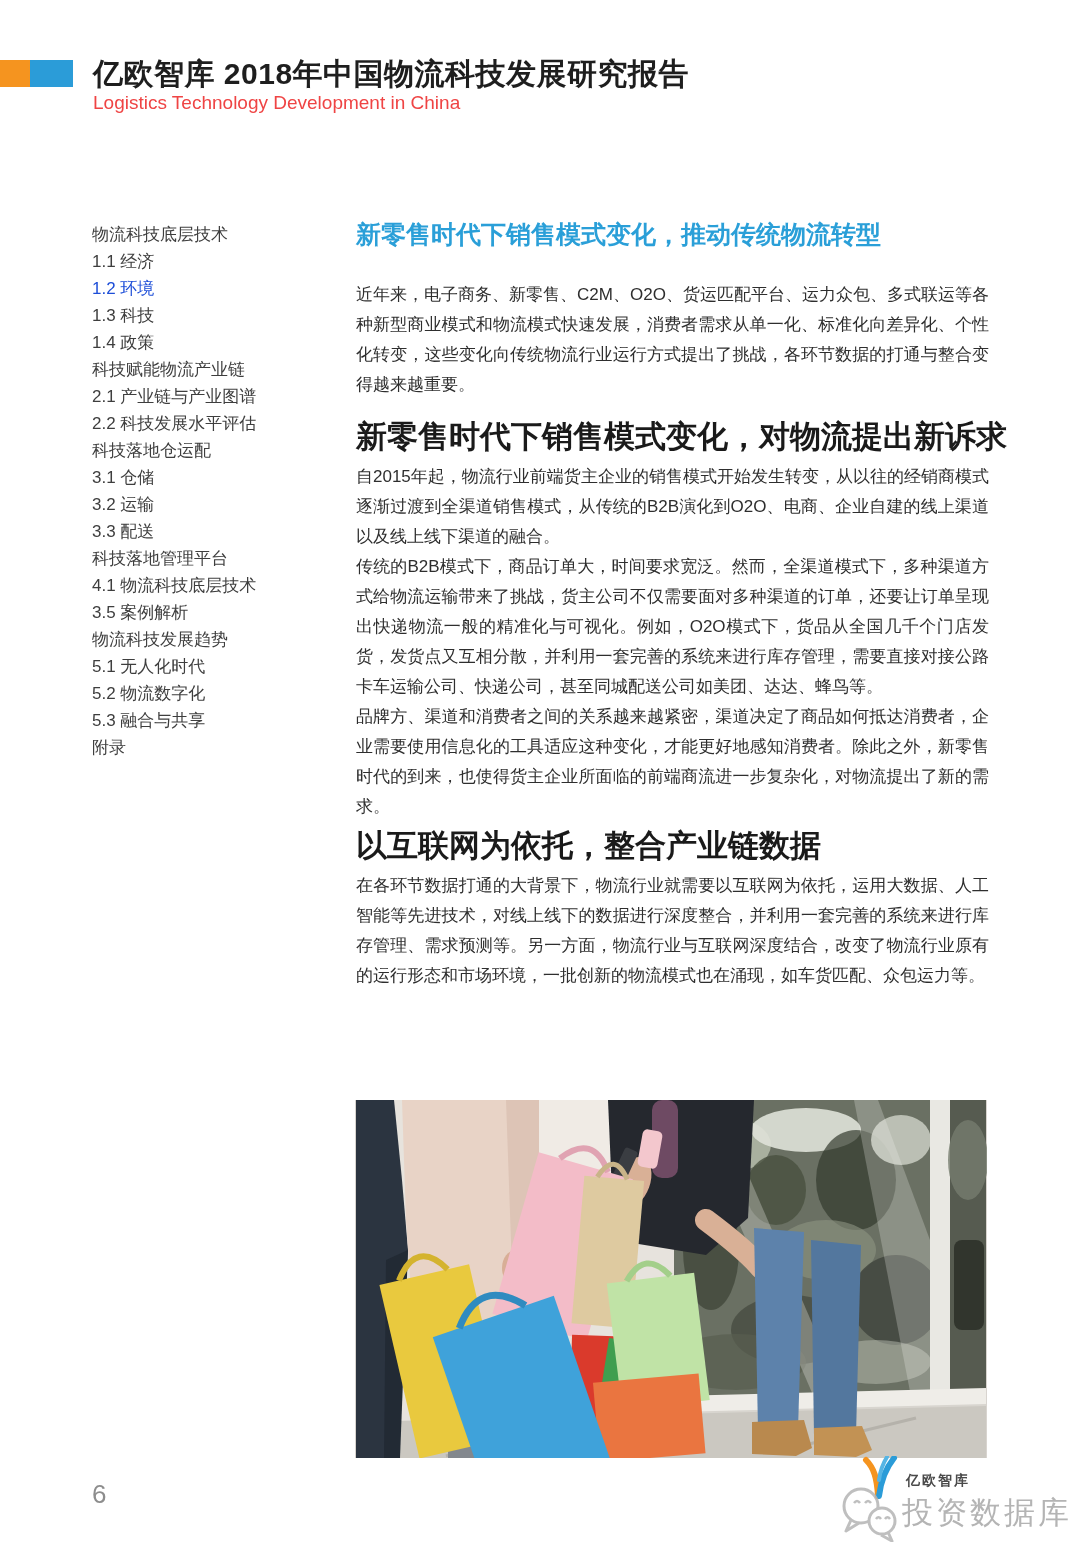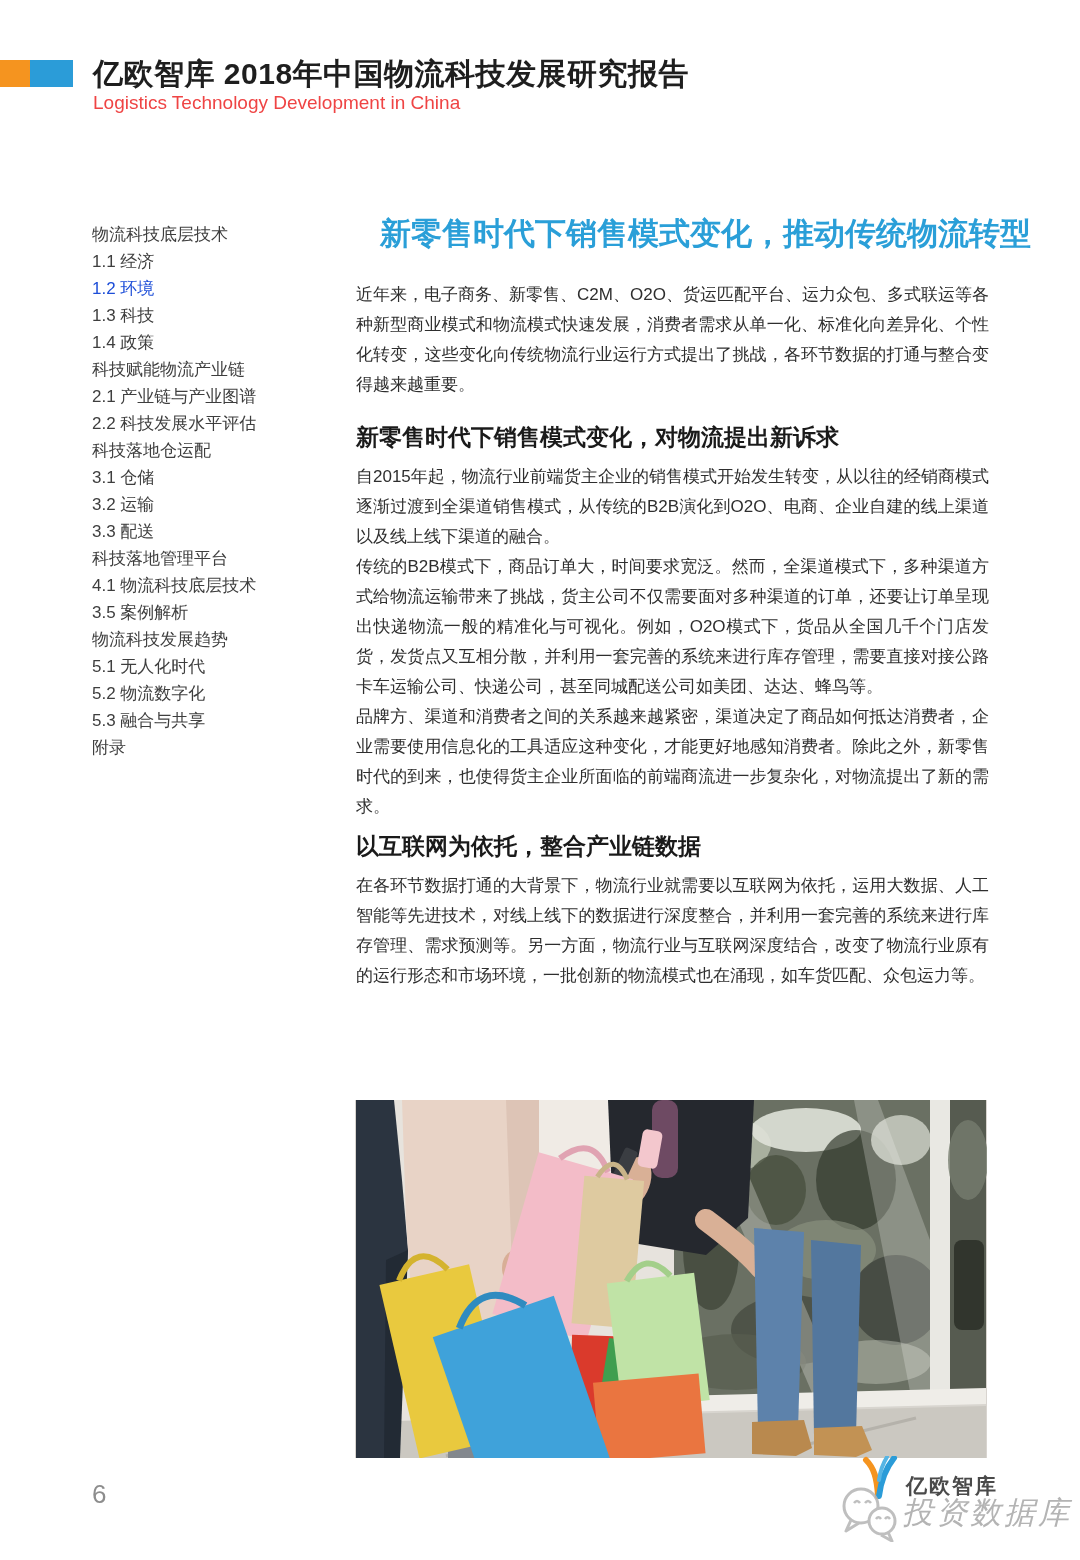--- a/index.html
+++ b/index.html
@@ -22,53 +22,52 @@
   }
   
   .toc { position:absolute; left:92px; top:221px; width:255px; list-style:none; }
   .toc li {
     font-size:17px; line-height:27px; color:#3e3e3e; white-space:nowrap; cursor:pointer;
   }
   .toc li.toc-active { font-weight:normal; color:#1d4ed8; }
   
   .main { position:absolute; left:356px; top:214px; width:692px; }
   .article-title {
-    font-size:31px; font-weight:bold; color:#2A9FD8; line-height:40px;
-    white-space:nowrap; margin-bottom:26px;margin-left:24px;
+    font-size:25px; font-weight:bold; color:#2A9FD8; line-height:40px;
+    white-space:nowrap; margin-bottom:26px;
   }
   .body-text {
     width:633px; font-size:17px; line-height:30px; color:#2e2e2e;
     text-align:justify; margin:0;
   }
   .section-heading {
-    width:633px; font-size:23px; font-weight:bold; color:#1a1a1a;
+    width:633px; font-size:31px; font-weight:bold; color:#1a1a1a;
     line-height:30px; margin:22px 0 10px 0; white-space:nowrap;
   }
   .section-heading.second { margin-top:9px; }
   
   .photo {
     position:absolute; left:355px; top:1100px; width:632px; height:358px;
     overflow:hidden; background:#d8d4cf;
   }
   .photo svg { display:block; }
   
   .page-number {
     position:absolute; left:92px; top:1479px; font-size:26px; color:#8d8d8d;
   }
   .brand-logo {
     position:absolute; left:860px; top:1456px; display:flex; align-items:flex-start; z-index:2;
   }
   .brand-name {
-    margin:16px 0 0 6px; font-size:21px; color:#4a4a4a; font-weight:bold;
+    margin:16px 0 0 6px; font-size:14px; color:#4a4a4a; font-weight:bold;
     letter-spacing:2px; white-space:nowrap;
   }
   .watermark {
     position:absolute; left:838px; top:1484px; display:flex; align-items:flex-start; z-index:3;
     opacity:0.85;
-    font-style:italic;
   }
   .watermark-text {
     margin:8px 0 0 2px; font-size:31px; color:#a7a7a7; letter-spacing:3px; white-space:nowrap;
   }
 </style>
 </head>
 <body>
 
 <div class="page">
 

